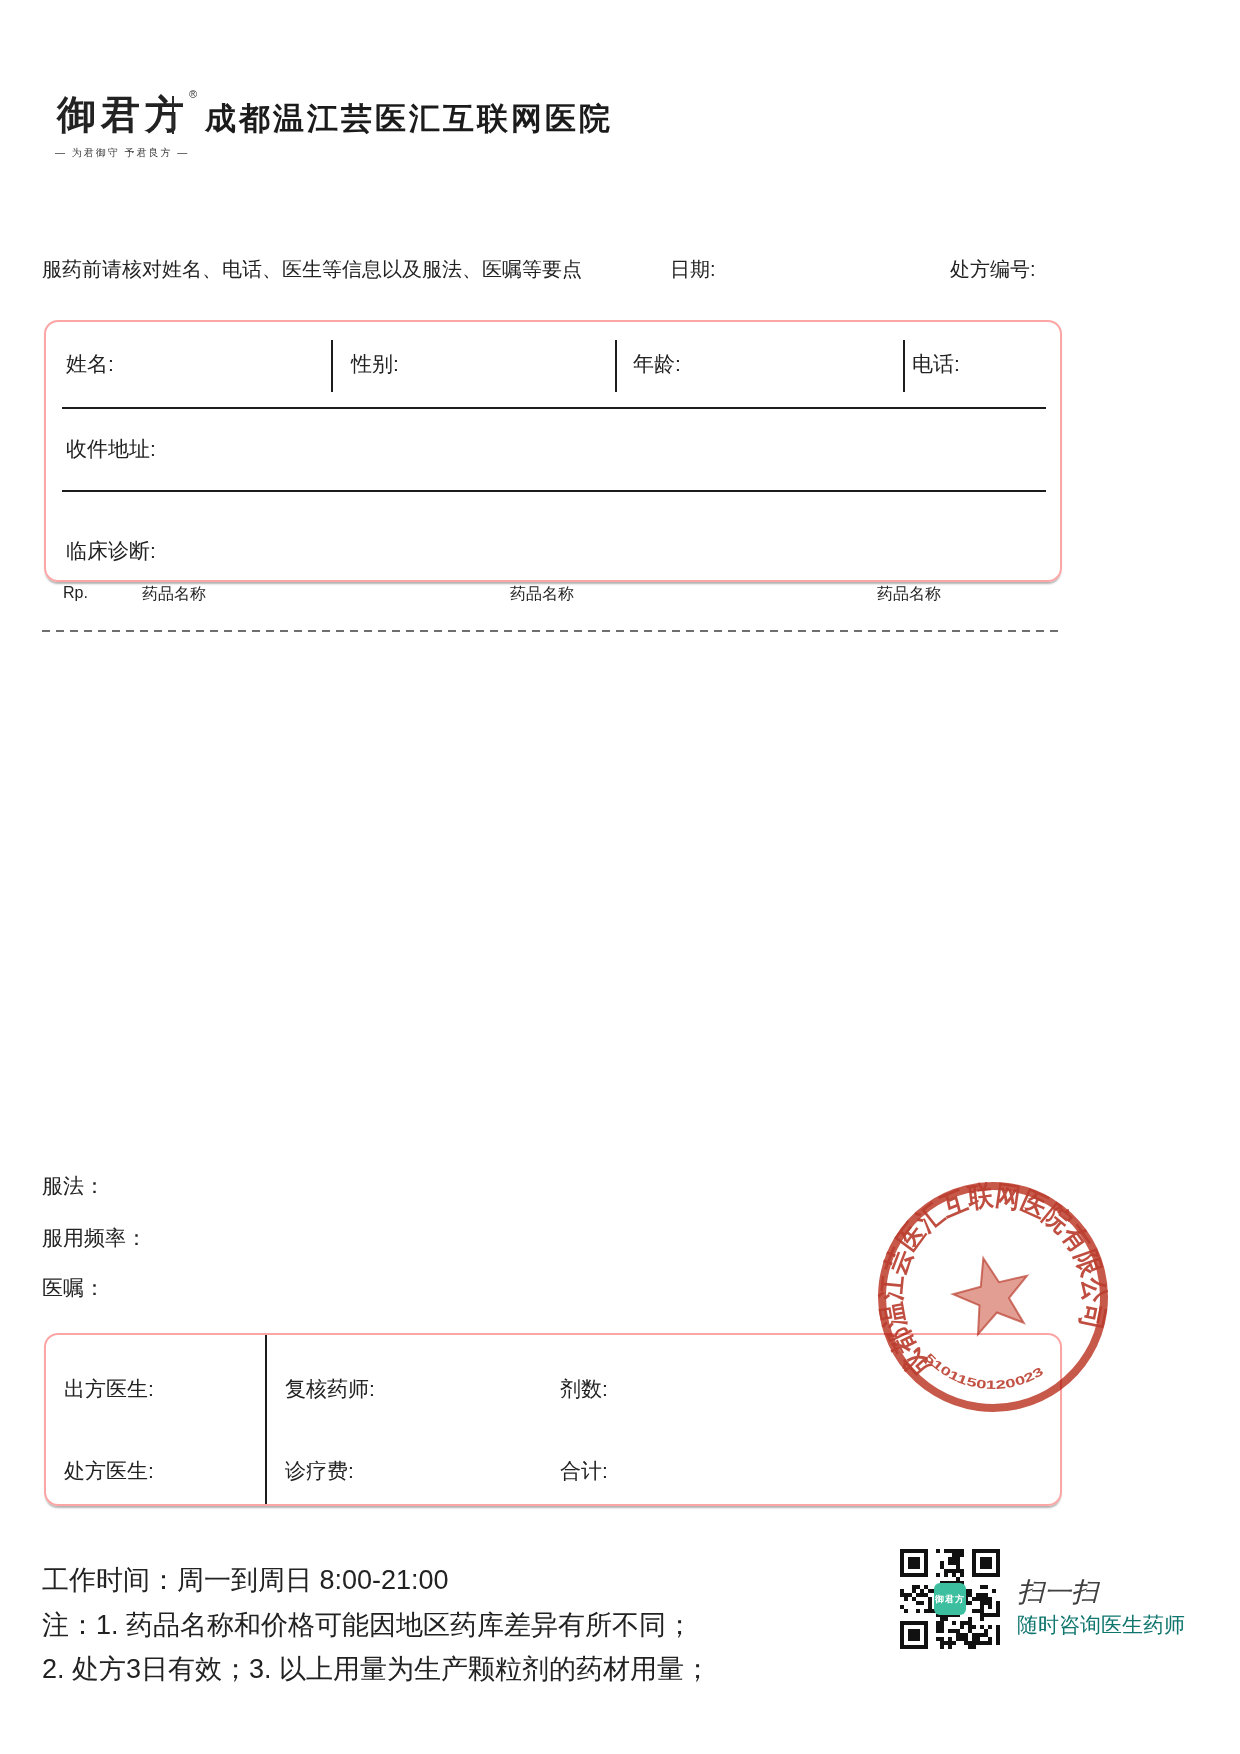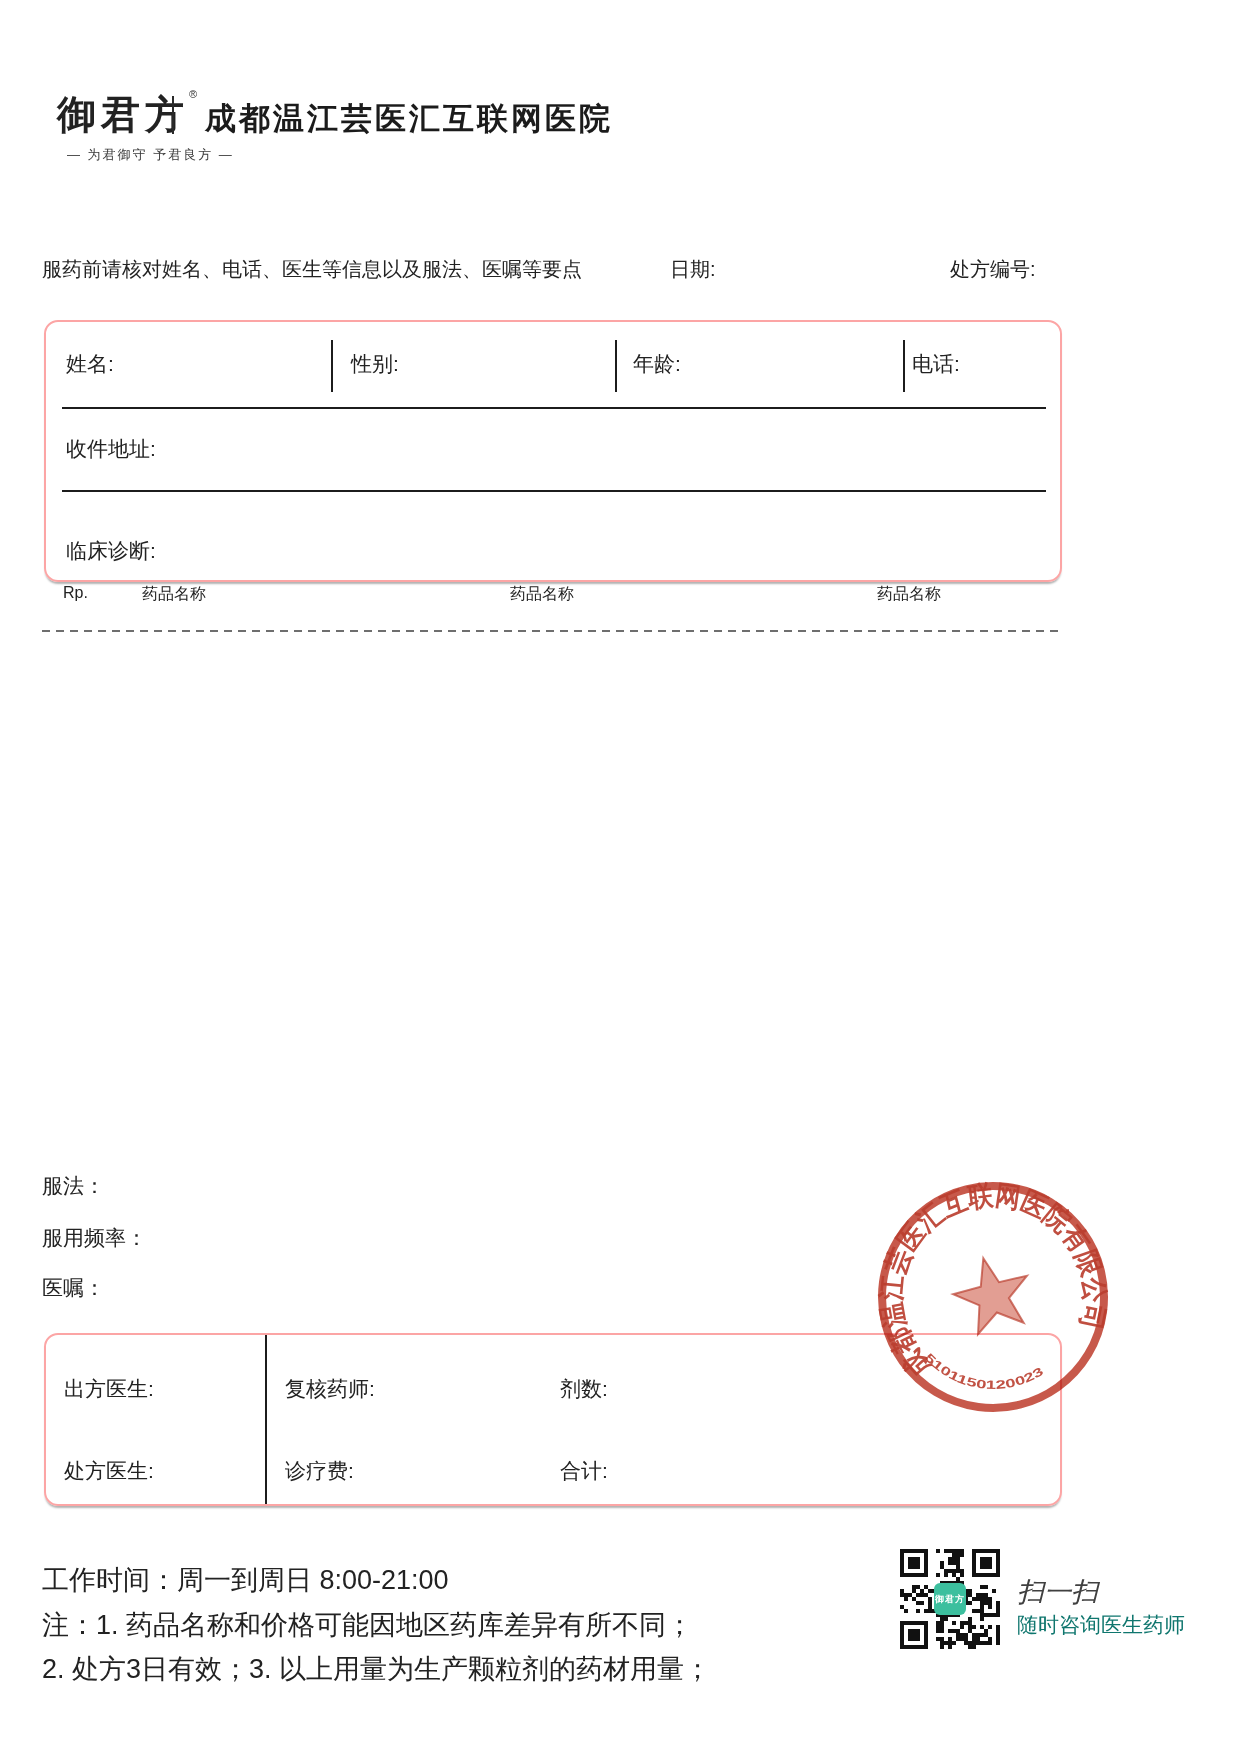--- a/index.html
+++ b/index.html
@@ -9,21 +9,21 @@
     background:#ffffff;
     font-family:"Liberation Sans","DejaVu Sans",sans-serif;
     color:#1f1f1f;
     overflow:hidden;
   }
   .abs{position:absolute;}
   
   .logo-text{font-size:39px;font-weight:700;letter-spacing:5px;color:#222;}
   .logo-reg{font-size:11px;color:#333;vertical-align:top;}
   .logo-bar{width:2px;height:38px;background:#2a2a2a;}
-  .tagline{font-size:13px;letter-spacing:2px;color:#3a3a3a;white-space:nowrap;margin-left:12px;}
+  .tagline{font-size:10px;letter-spacing:2px;color:#3a3a3a;white-space:nowrap;}
   .hospital-title{font-size:31px;font-weight:700;letter-spacing:3px;color:#1b1b1b;white-space:nowrap;}
   
   .notice{font-size:20px;color:#222;white-space:nowrap;}
   
   .box{
     border:2px solid #fca5a5;border-radius:14px;background:transparent;
     box-shadow:0 3px 2px -1px rgba(0,0,0,.30);
   }
   .lbl{position:absolute;font-size:21px;color:#222;white-space:nowrap;}
   .vsep{position:absolute;width:2px;background:#1c1c1c;}

